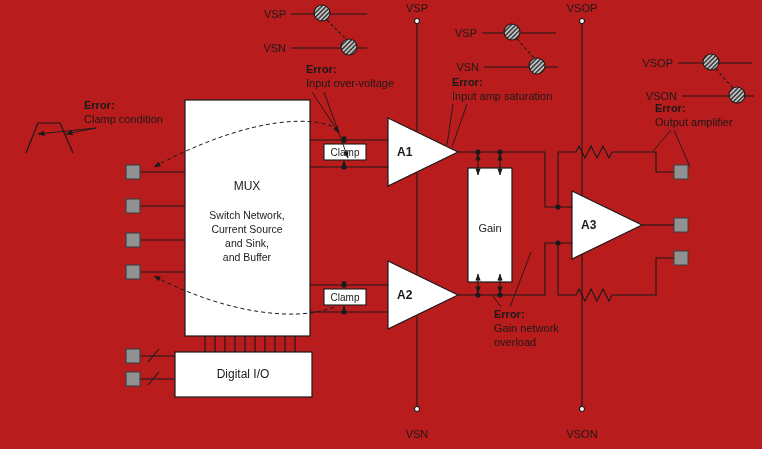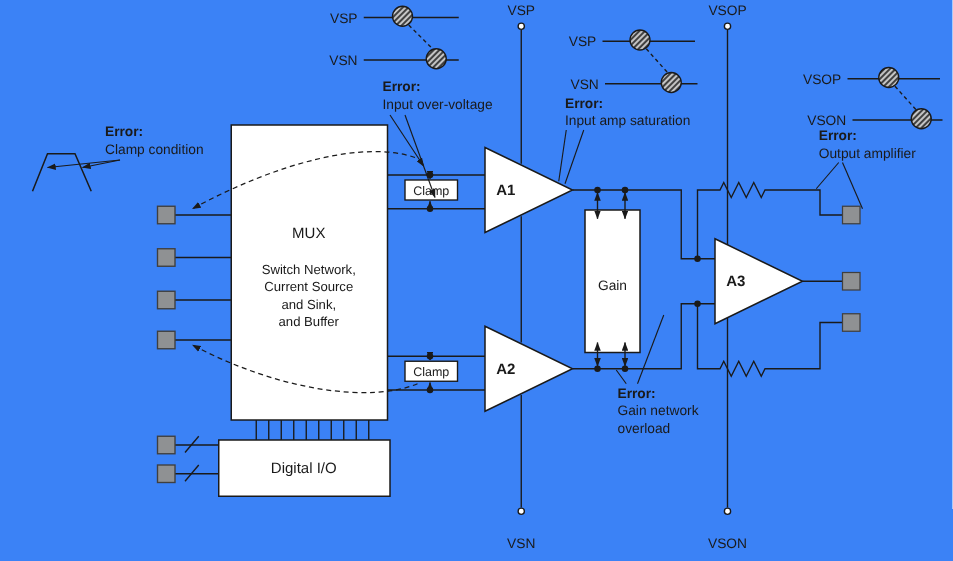--- a/index.html
+++ b/index.html
@@ -1,16 +1,16 @@
 <!DOCTYPE html>
 <html><head>
 <meta charset="utf-8">
 <style>
   html,body{margin:0;padding:0;background:#fff;}
-  .canvas{position:relative;width:762px;height:449px;background:#3b82f6;overflow:hidden;
+  .canvas{position:relative;width:762px;height:449px;background:#b91c1c;overflow:hidden;
           font-family:"Liberation Sans",sans-serif;}
   svg{position:absolute;left:0;top:0;}
   text{font-family:"Liberation Sans",sans-serif;fill:#1a1a1a;}
   .t11{font-size:11px;}
   .t10{font-size:10px;}
   .t105{font-size:10.5px;}
   .t12{font-size:12px;}
   .bold{font-weight:bold;}
   .mid{text-anchor:middle;}
   .end{text-anchor:end;}

